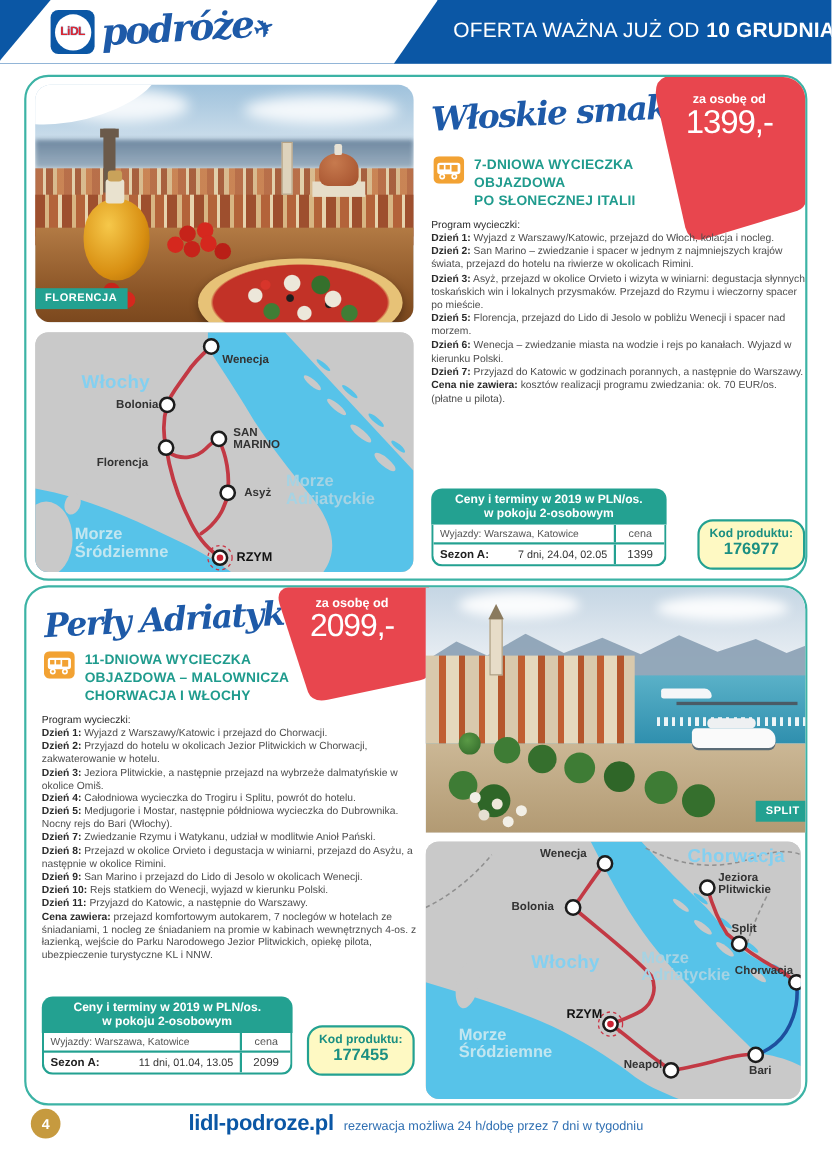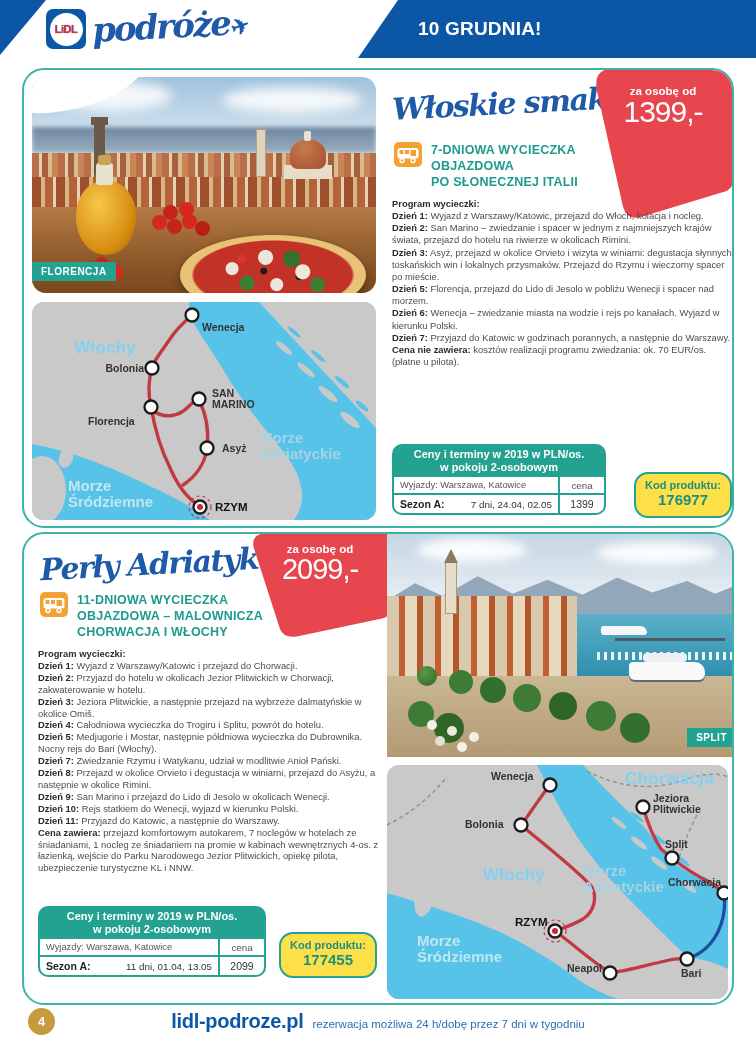--- a/index.html
+++ b/index.html
@@ -33,38 +33,38 @@
   .badge-inner{position:absolute;left:0;top:0;width:100%;text-align:center;color:#fff}
   .badge-label{font-size:11.5px;font-weight:bold}
   .badge-price{font-size:30px;font-weight:normal;letter-spacing:-1px;line-height:1.0}
 
   
   .trip-head{position:absolute;display:flex;gap:9px;align-items:flex-start}
   .trip-head .lines{font-size:12.5px;font-weight:bold;color:#1f9b8d;line-height:16px;letter-spacing:.2px}
 
   
   .program{position:absolute;font-size:9.4px;line-height:12.15px;color:#4d4d4d}
-  .program .ptitle{font-weight:bold;color:#2b2b2b}
+  .program .ptitle{font-weight:normal;color:#2b2b2b}
   .program b{color:#2b2b2b}
 
   
   .ptable{position:absolute}
   .pt-head{background:#23a191;color:#fff;font-weight:bold;font-size:11px;line-height:13px;text-align:center;
     padding:4px 2px 3px;border-radius:10px 10px 0 0}
   .pt-body{border:2px solid #23a191;border-top:none;border-radius:0 0 10px 10px;overflow:hidden;background:#fff}
   .pt-row{display:flex;align-items:stretch}
   .pt-row + .pt-row{border-top:2px solid #23a191}
   .pt-c1{flex:1;padding:3px 6px;font-size:9.3px;color:#555;display:flex;justify-content:space-between;align-items:center}
   .pt-c2{width:46px;border-left:2px solid #23a191;display:flex;align-items:center;justify-content:center;font-size:9.8px;color:#555;padding:2px}
   .pt-season{font-weight:bold;font-size:10.5px;color:#222}
   .pt-dates{font-size:9.8px;color:#333}
   .pt-price{font-size:10.5px;color:#333}
 
   
-  .kod{position:absolute;width:98px;height:46px;background:#fde047;border:2px solid #23a191;border-radius:14px;
+  .kod{position:absolute;width:98px;height:46px;background:#fef9c3;border:2px solid #23a191;border-radius:14px;
     text-align:center;padding-top:5px;color:#1b8f82;font-weight:bold}
   .kod .k1{font-size:11px;line-height:12px}
   .kod .k2{font-size:15px;line-height:18px}
 
   
   .photo-tag{position:absolute;background:#23a191;color:#fff;font-weight:bold;font-size:10px;letter-spacing:.5px;padding:4px 9px}
 
   
   .map{position:absolute;overflow:hidden;border-radius:12px;background:#c9c9c9}
   .map svg{position:absolute;left:0;top:0}
@@ -148,20 +148,21 @@
 
 <div class="topbar">
   <div class="topband"></div>
   <div class="logo-box">
     <div class="logo-circle">
       <span>LiDL</span>
     </div>
   </div>
   <div class="brand-script"><span>podróże</span><span class="brand-plane">✈</span></div>
   <div class="top-offer">
+    <span>OFERTA WAŻNA JUŻ OD</span>
     <b>10 GRUDNIA!</b>
   </div>
 </div>
 
 <div class="card" id="card1">
 
   <div class="photo" id="photo1">
     <div class="ph1-cloud" style="left:20px;top:4px;width:120px;height:30px"></div>
     <div class="ph1-cloud" style="left:190px;top:10px;width:140px;height:26px"></div>
     <div class="ph1-mount"></div>

